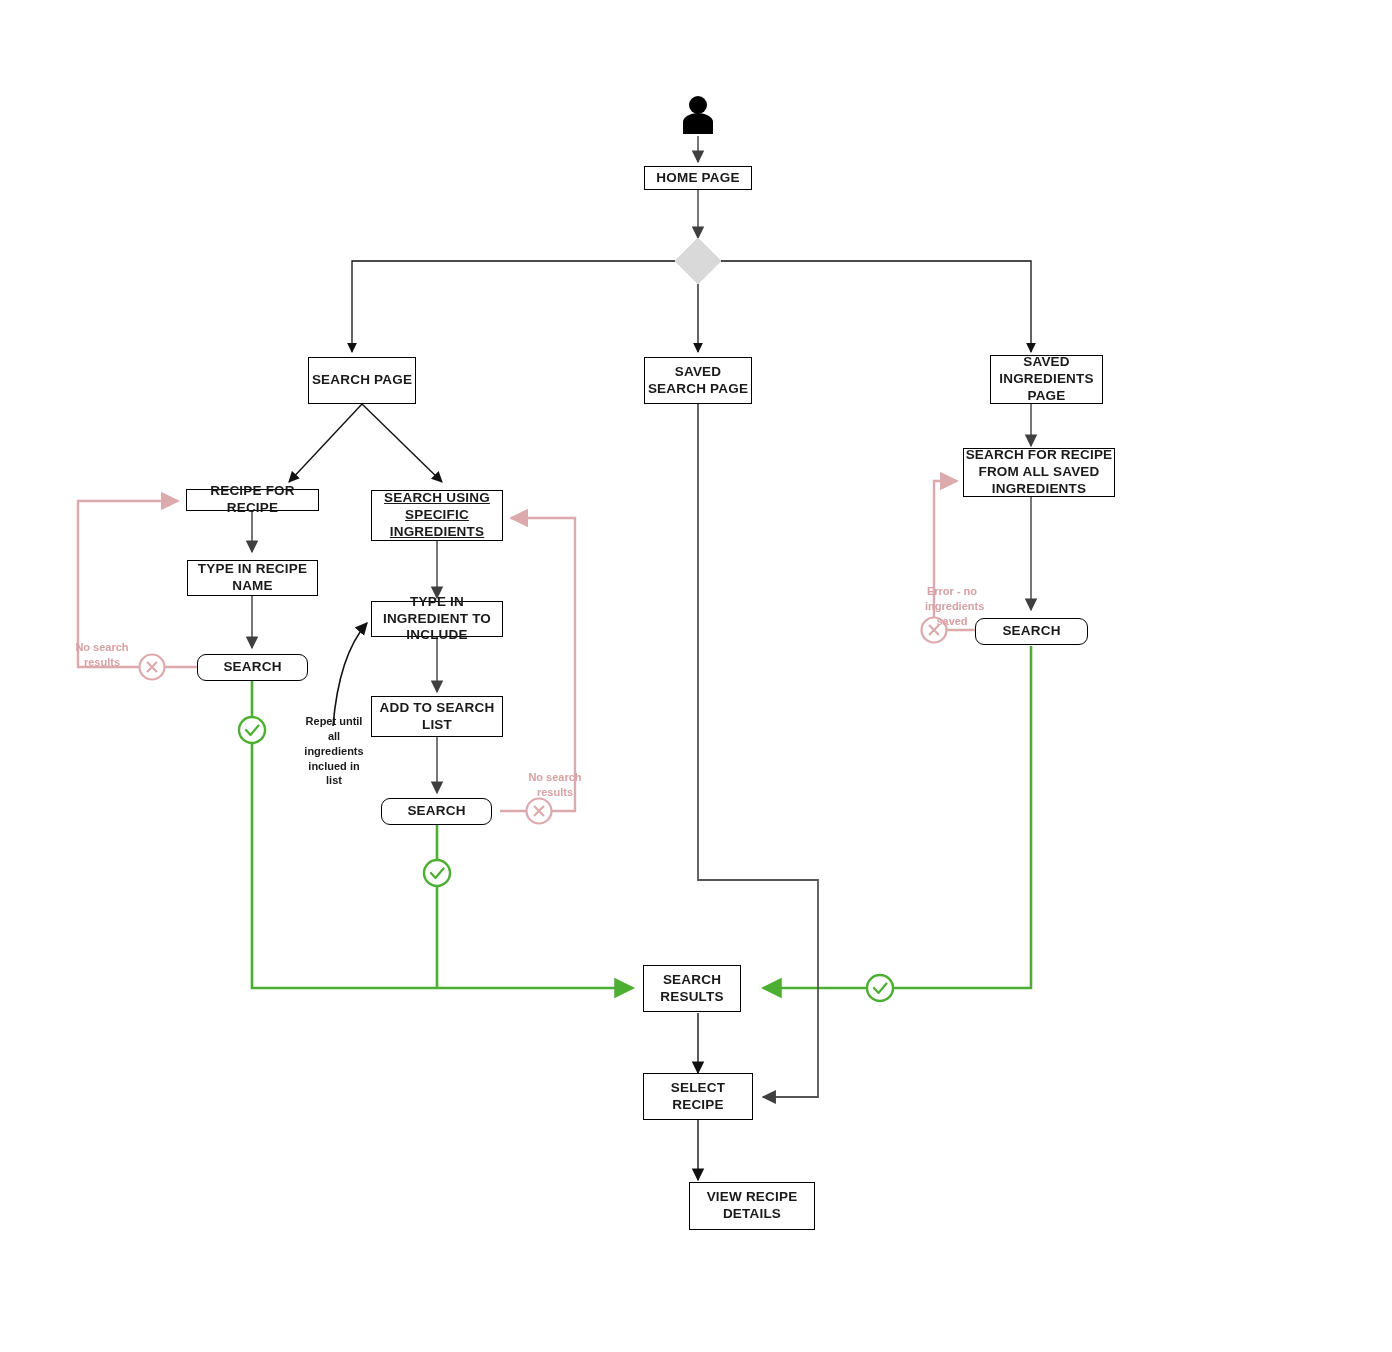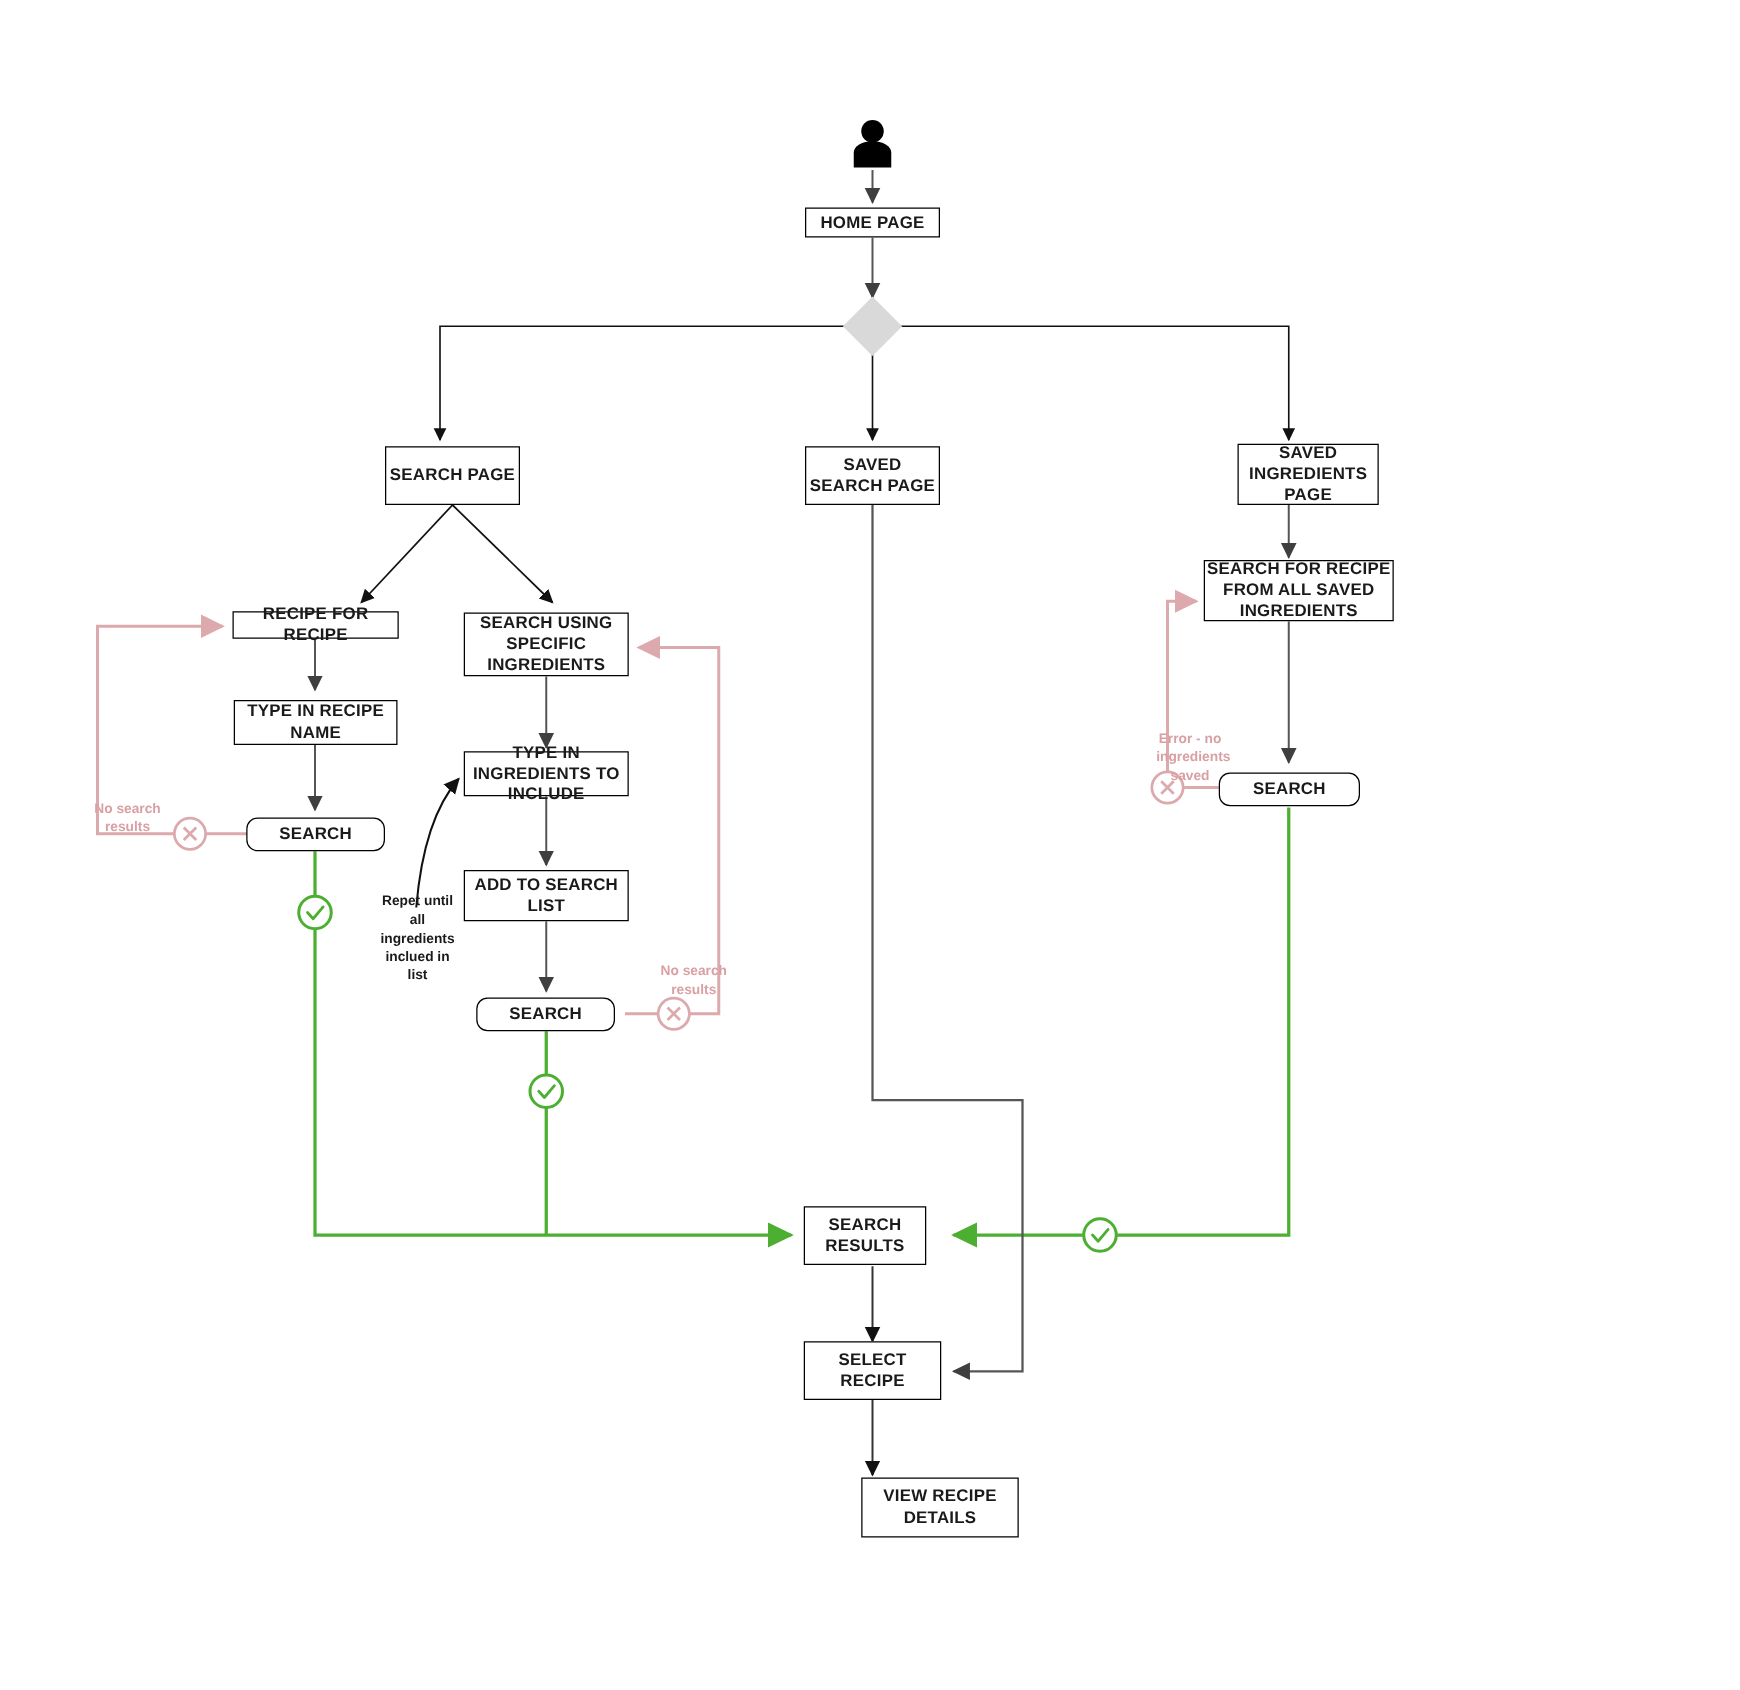--- a/index.html
+++ b/index.html
@@ -113,27 +113,27 @@
   <div class="node" style="left:644px;top:166px;width:108px;height:24px;">HOME PAGE</div>
 
   <div class="node" style="left:308px;top:357px;width:108px;height:47px;">SEARCH PAGE</div>
 
   <div class="node" style="left:644px;top:357px;width:108px;height:47px;">SAVED SEARCH PAGE</div>
 
   <div class="node" style="left:974px;top:355px;width:113px;height:49px;margin-left:16px;">SAVED INGREDIENTS PAGE</div>
 
   <div class="node" style="left:186px;top:489px;width:133px;height:22px;">RECIPE FOR RECIPE</div>
 
-  <div class="node" style="left:371px;top:490px;width:132px;height:51px;">SEARCH USING SPECIFIC INGREDIENTS</div>
+  <div class="node" style="left:371px;top:490px;width:132px;height:51px;text-decoration:underline;">SEARCH USING SPECIFIC INGREDIENTS</div>
 
   <div class="node" style="left:963px;top:448px;width:152px;height:49px;">SEARCH FOR RECIPE FROM ALL SAVED INGREDIENTS</div>
 
   <div class="node" style="left:187px;top:560px;width:131px;height:36px;">TYPE IN RECIPE NAME</div>
 
-  <div class="node" style="left:371px;top:601px;width:132px;height:36px;">TYPE IN INGREDIENTS TO INCLUDE</div>
+  <div class="node" style="left:371px;top:601px;width:132px;height:36px;">TYPE IN INGREDIENT TO INCLUDE</div>
 
   <div class="node" style="left:371px;top:696px;width:132px;height:41px;">ADD TO SEARCH LIST</div>
 
   <div class="node rounded" style="left:197px;top:654px;width:111px;height:27px;">SEARCH</div>
 
   <div class="node rounded" style="left:381px;top:798px;width:111px;height:27px;">SEARCH</div>
 
   <div class="node rounded" style="left:975px;top:618px;width:113px;height:27px;">SEARCH</div>
 
   <div class="node" style="left:643px;top:965px;width:98px;height:47px;">SEARCH RESULTS</div>

